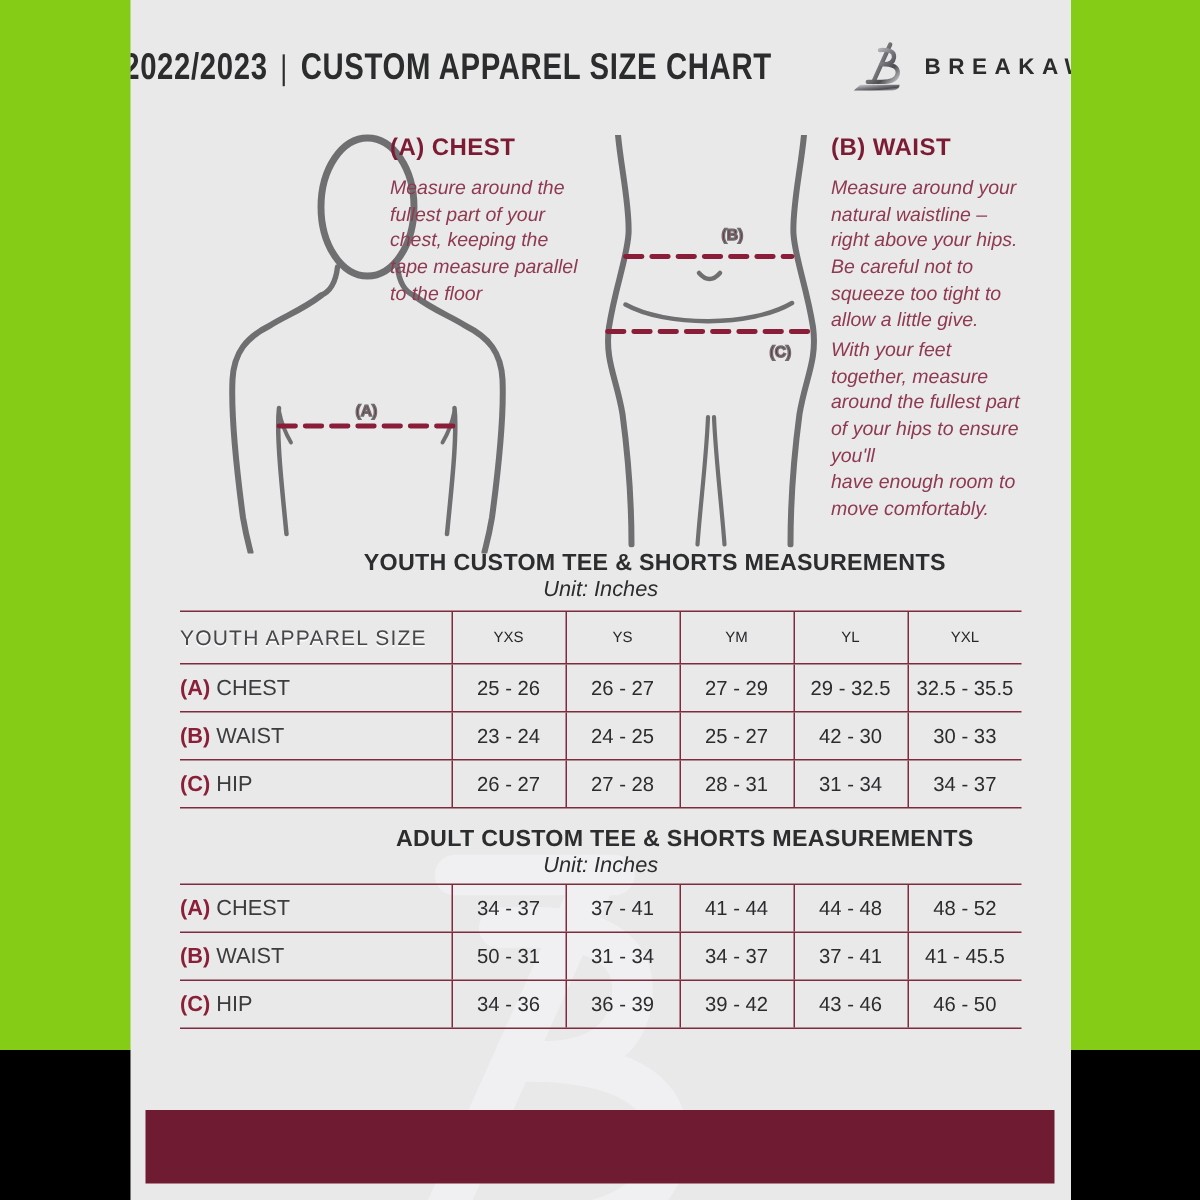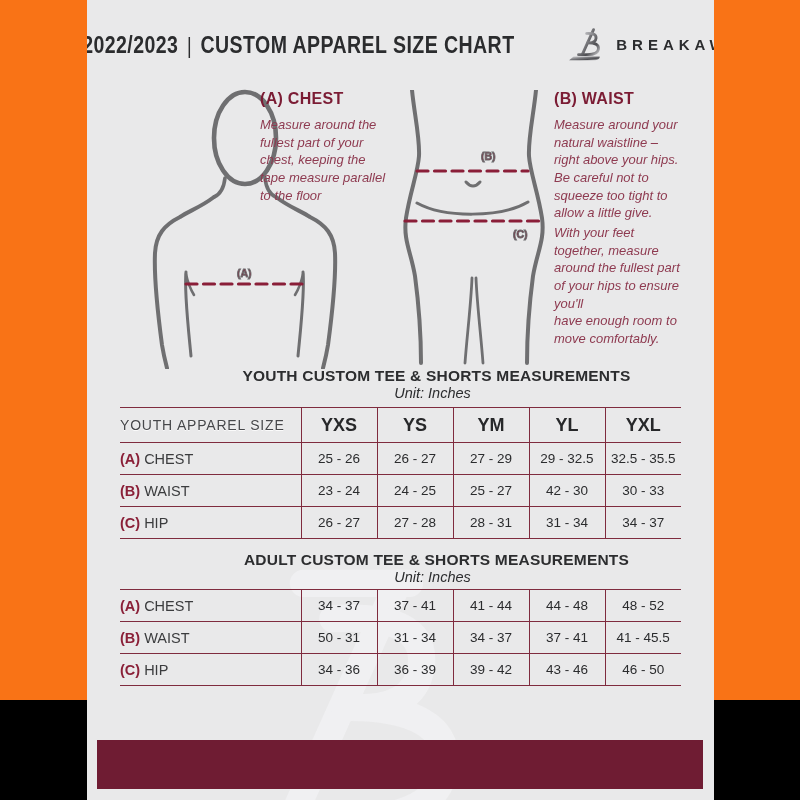--- a/index.html
+++ b/index.html
@@ -1,17 +1,17 @@
 <!DOCTYPE html>
 <html><head>
 <meta charset="utf-8">
 <style>
   html,body{margin:0;padding:0;width:800px;height:800px;background:#000;overflow:hidden;
     font-family:"Liberation Sans",sans-serif;-webkit-font-smoothing:antialiased;}
-  .stage{position:relative;width:800px;height:700px;background:#f97316;}
+  .stage{position:relative;width:800px;height:700px;background:#84cc16;}
   .page{position:absolute;left:87px;top:0;width:627px;height:800px;background:#e9e9ea;overflow:hidden;}
 
   
   .hdr{position:absolute;top:20px;left:0;width:627px;height:48px;display:flex;align-items:center;justify-content:center;gap:14px;z-index:2;}
   .hdr-title{display:inline-block;transform:scale(.85,1.08);transform-origin:center;white-space:nowrap;
     font-weight:700;font-size:23px;color:#2b2c2e;letter-spacing:.5px;}
   .hdr-sep{font-weight:400;color:#2b2c2e;padding:0 10px;font-size:21px;}
   .brand{display:flex;align-items:center;gap:10px;}
   .brand-name{font-weight:700;font-size:15px;letter-spacing:5px;color:#2b2c2e;white-space:nowrap;}
 
@@ -24,39 +24,39 @@
   .svg-marker{font-weight:700;fill:#7b1c34;font-size:10.5px;font-family:"Liberation Sans",sans-serif;}
   .guide-block{position:absolute;width:158px;}
   .gb-chest{left:173px;top:6px;}
   .gb-waist{left:467px;top:6px;}
   .gb-hips{left:467px;top:140px;}
   .guide-head{font-weight:700;font-size:16px;color:#7b1c34;letter-spacing:.3px;margin:0 0 8px 0;}
   .guide-body{font-style:italic;font-size:13px;line-height:1.36;color:#8e3a50;white-space:pre-line;margin:0;}
 
   
   .tbl-title{position:absolute;left:16px;width:627px;text-align:center;font-weight:700;font-size:15.5px;color:#2c2d2f;letter-spacing:.2px;z-index:2;padding-left:20px;}
-  .tbl-unit{position:absolute;left:0;width:627px;text-align:center;font-style:italic;font-size:14.5px;color:#2c2d2f;z-index:2;padding-left:32px;}
+  .tbl-unit{position:absolute;left:0;width:627px;text-align:center;font-style:italic;font-size:14.5px;color:#2c2d2f;z-index:2;}
   .sizes{position:absolute;left:33px;width:561px;border-collapse:collapse;table-layout:fixed;z-index:2;}
   .sizes col.c0{width:181px;} .sizes col.cn{width:76px;}
   .sizes td{border-top:1.5px solid #7f2b3e;border-bottom:1.5px solid #7f2b3e;padding:0;}
   .sizes td + td{border-left:1.5px solid #7f2b3e;}
   .sizes tr.hrow td{height:34px;}
   .sizes tr.drow td{height:31px;}
   .apparel-label{padding-left:18px;font-size:14px;letter-spacing:.8px;color:#46474a;text-shadow:0 1px 0 rgba(255,255,255,.8);}
-  .size-head{text-align:center;font-weight:700;font-size:18px;color:#27282a;}
+  .size-head{text-align:center;font-weight:400;font-size:10px;color:#27282a;}
   .row-label{padding-left:18px;font-size:14.5px;color:#3b3c3e;}
   .row-label b{color:#8a2038;font-weight:700;margin-right:4px;}
   .val{text-align:center;font-size:13.5px;color:#2b2c2e;}
 
   
   .footer-bar{position:absolute;left:10px;top:740px;width:606px;height:49px;background:#6f1c33;z-index:3;}
   .watermark{position:absolute;left:40px;top:548px;z-index:1;opacity:.85;}
 
   .t-youth-title{top:367px;} .t-youth-unit{top:385px;}
-  .t-adult-title{top:551px;} .t-adult-unit{top:569px;}
+  .t-adult-title{top:551px;margin-left:20px;} .t-adult-unit{top:569px;}
   .tbl-youth{top:407px;} .tbl-adult{top:589px;}
 </style>
 </head>
 <body>
 
 <div class="stage">
   <div class="page">
 
     <div class="watermark">
       <svg width="400" height="330" viewBox="0 0 64 56" fill="none">

